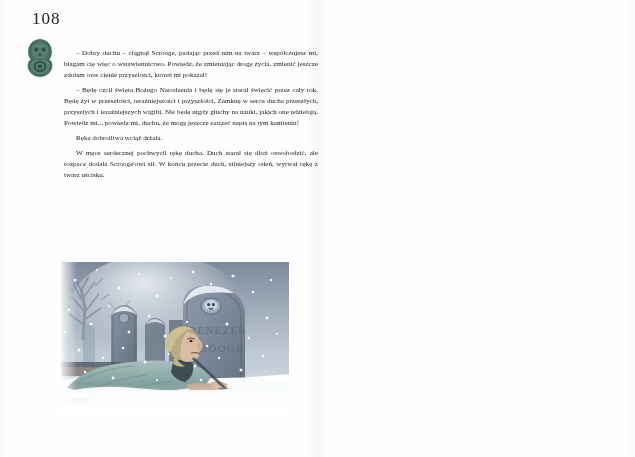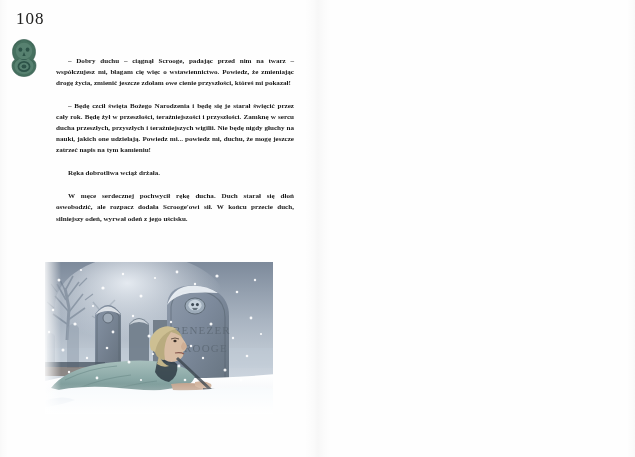--- a/index.html
+++ b/index.html
@@ -50,21 +50,21 @@
     width: 8px; height: 457px;
     background: linear-gradient(to left, rgba(0,0,0,0.020), rgba(0,0,0,0));
     pointer-events: none;
   }
 
   .page {
     position: absolute;
     top: 0;
     height: 457px;
   }
-  .page.left  { left: 0px;   width: 318px; padding-left: 16px; }
+  .page.left  { left: 16px;   width: 318px; padding-left: 16px; }
   .page.right { left: 318px; width: 317px; }
 
   
   .folio {
     position: absolute;
     left: 16px;
     top: 9px;
     font-family: "Liberation Serif", serif;
     font-size: 17px;
     letter-spacing: 1px;
@@ -90,23 +90,22 @@
     text-justify: inter-word;
     color: #1b1b1b;
     -webkit-font-smoothing: antialiased;
   }
   .col.left-col {
     left: 44px;
     top: 44px;
     width: 262px;
   }
   .col p {
-    margin: 12px;
+    margin: 4px;
     text-indent: 12px;
-    font-weight: bold;
   }
 
   
   .illustration {
     position: absolute;
     left: 45px;
     top: 262px;
     width: 228px;
     height: 152px;
     overflow: hidden;
@@ -167,21 +166,21 @@
           <path d="M4.6 26 C5.6 23.5 7.4 22 9.4 21.4"></path>
           <path d="M25.4 26 C24.4 23.5 22.6 22 20.6 21.4"></path>
         </g>
       </svg>
     </div>
 
     <div class="col left-col">
       <p>– Dobry duchu – ciągnął Scrooge, padając przed nim na twarz – współczujesz mi, błagam cię więc o wstawiennictwo. Powiedz, że zmieniając drogę życia, zmienić jeszcze zdołam owe cienie przyszłości, któreś mi pokazał!</p>
       <p>– Będę czcił święta Bożego Narodzenia i będę się je starał święcić przez cały rok. Będę żył w przeszłości, teraźniejszości i przyszłości. Zamknę w sercu ducha przeszłych, przyszłych i teraźniejszych wigilii. Nie będę nigdy głuchy na nauki, jakich one udzielają. Powiedz mi... powiedz mi, duchu, że mogę jeszcze zatrzeć napis na tym kamieniu!</p>
       <p>Ręka dobrotliwa wciąż drżała.</p>
-      <p>W męce serdecznej pochwycił rękę ducha. Duch starał się dłoń oswobodzić, ale rozpacz dodała Scrooge'owi sił. W końcu przecie duch, silniejszy odeń, wyrwał odeń z jego uścisku.</p>
+      <p>W męce serdecznej pochwycił rękę ducha. Duch starał się dłoń oswobodzić, ale rozpacz dodała Scrooge'owi sił. W końcu przecie duch, silniejszy odeń, wyrwał rękę z twarz uścisku.</p>
     </div>
 
     <div class="illustration">
       <svg width="228" height="152" viewBox="0 0 228 152" xmlns="http://www.w3.org/2000/svg">
         <defs>
           <linearGradient id="sky" x1="0" y1="0" x2="0" y2="1">
             <stop offset="0%" stop-color="#7d8a9b"></stop>
             <stop offset="38%" stop-color="#a9b4c1"></stop>
             <stop offset="70%" stop-color="#c7d0da"></stop>
             <stop offset="100%" stop-color="#dde3ea"></stop>

